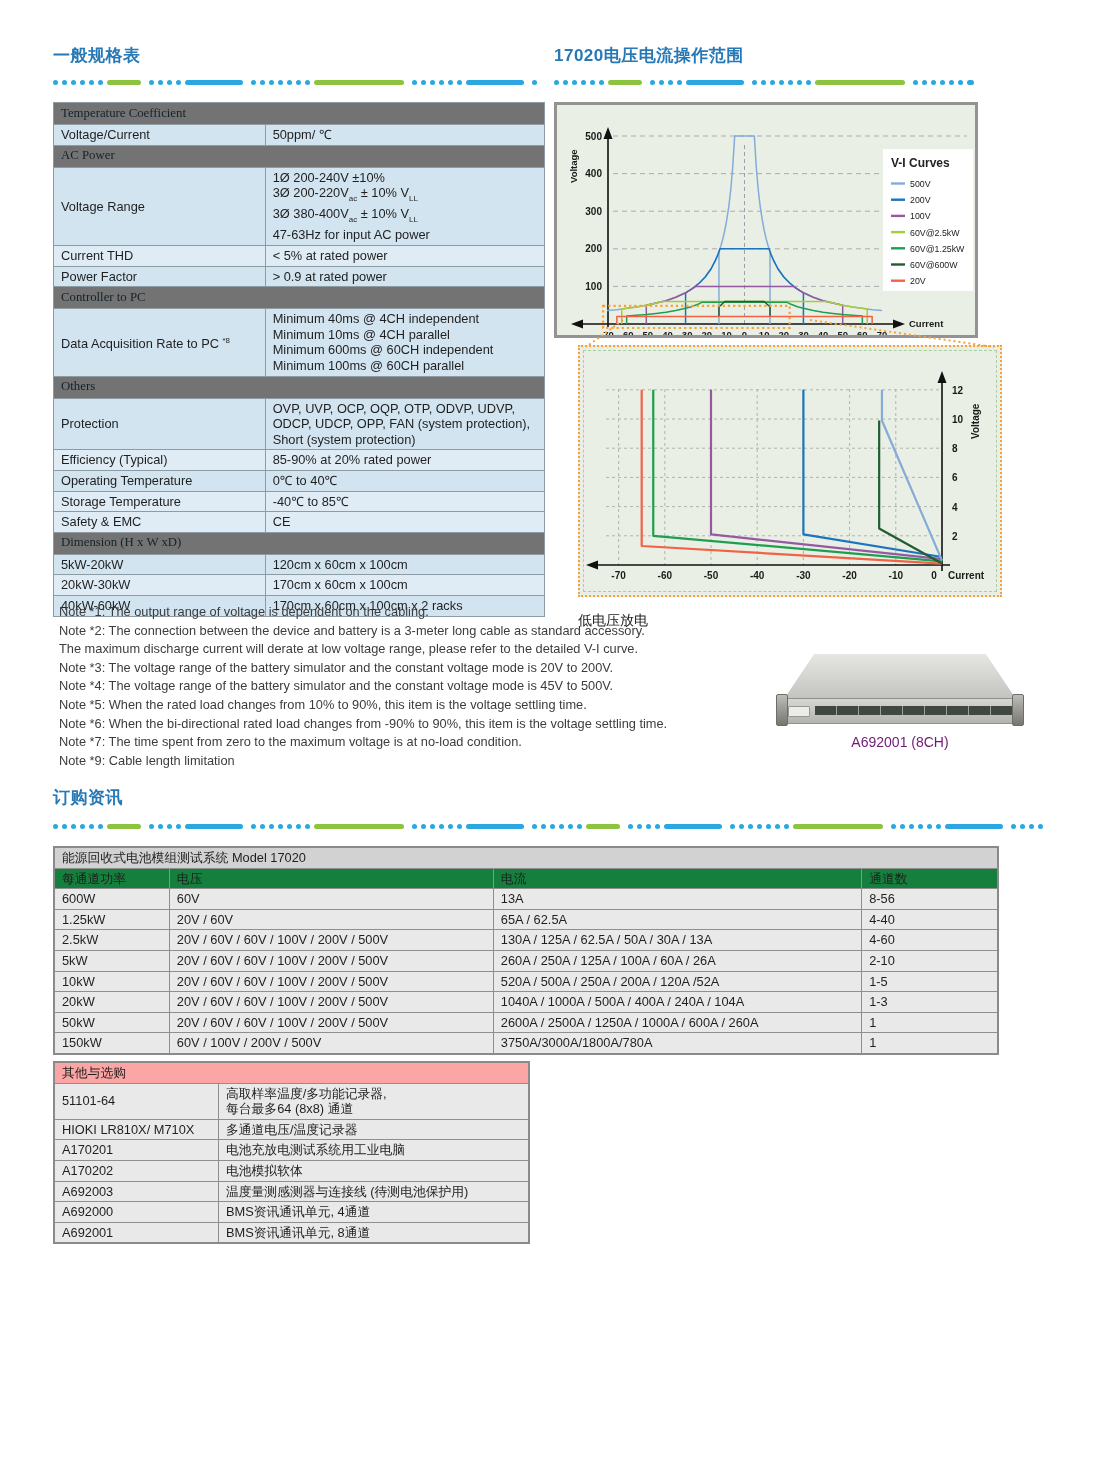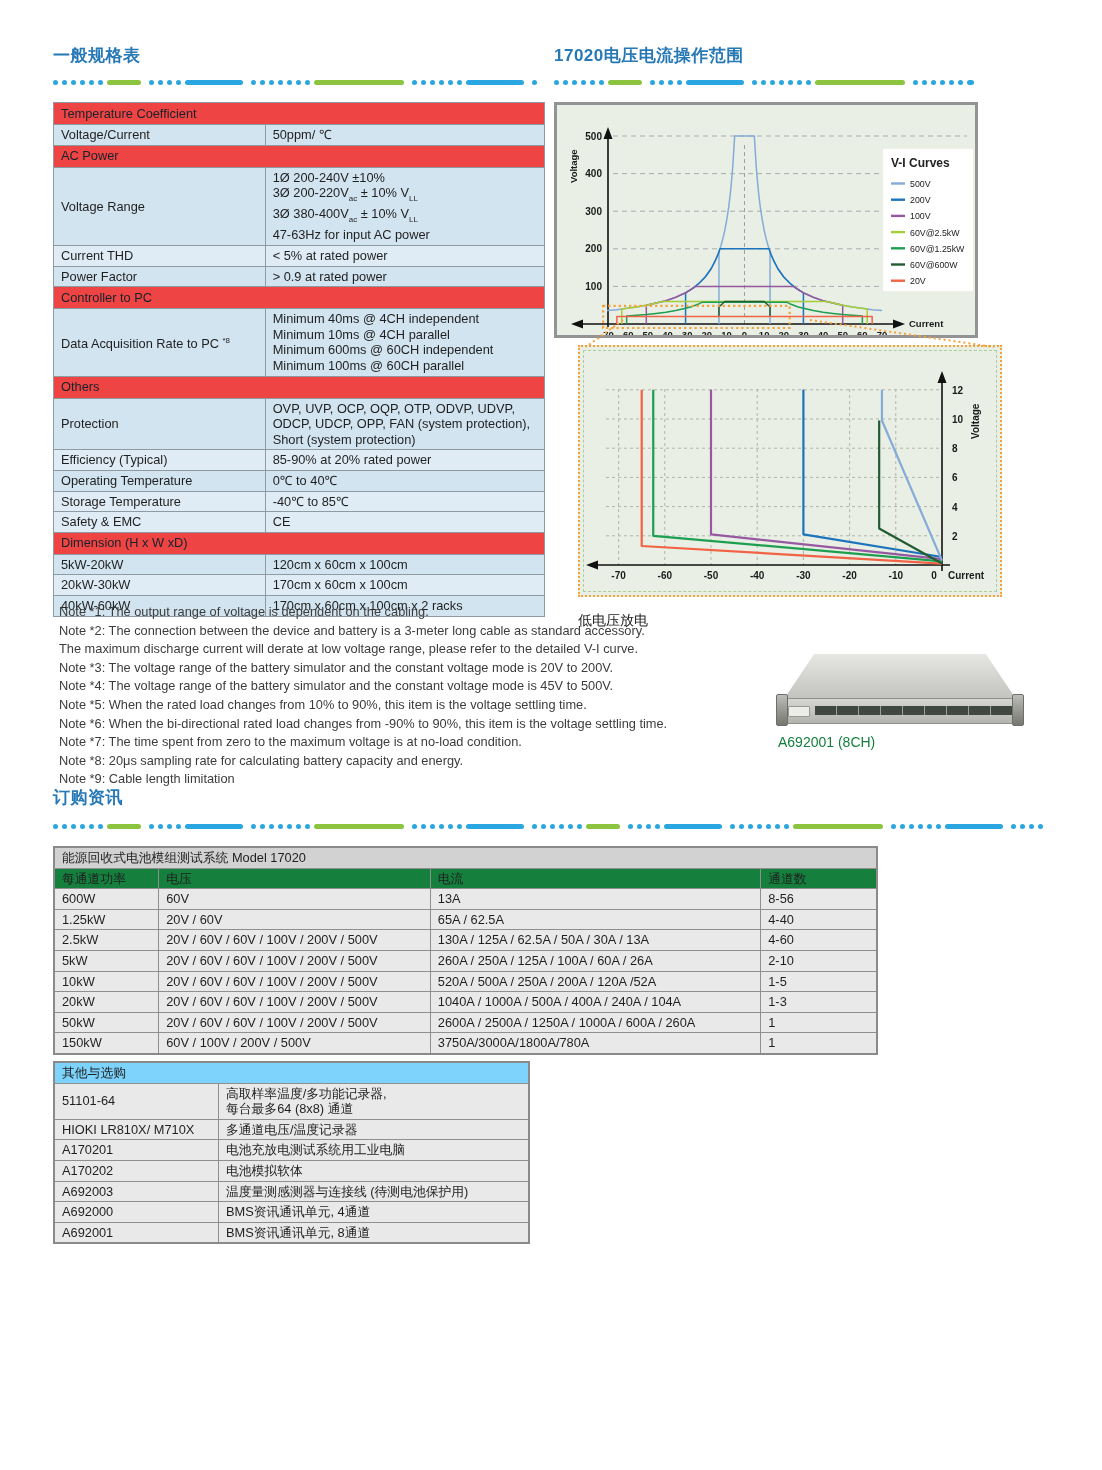--- a/index.html
+++ b/index.html
@@ -8,21 +8,21 @@
   .heading{font-size:17px;font-weight:bold;color:#2779b6;letter-spacing:0.5px;}
   .sep{display:flex;align-items:center;height:6px;overflow:hidden;}
   .sep .dot{width:5px;height:5px;border-radius:50%;background:#2aa7e0;margin-right:4px;flex:0 0 auto;}
   .sep .dash{height:5px;border-radius:3px;margin-right:8px;flex:0 0 auto;}
 
   
   #spec-block{position:absolute;left:53px;top:44px;width:492px;}
   #spec-block .sep{margin-top:12px;}
   table.spec{border-collapse:collapse;width:492px;margin-top:17px;font-size:12.8px;}
   table.spec td{border:1px solid #8f9ba3;padding:2px 7px;line-height:15.6px;vertical-align:middle;}
-  table.spec td.sec{background:#ef4444;font-weight:normal;color:#14222b;height:17px;}
+  table.spec td.sec{background:#737373;font-weight:normal;color:#14222b;height:17px;font-family:Liberation Serif, serif;}
   table.spec tr.ra td{background:#d2e4f0;}
   table.spec tr.rb td{background:#dfecf6;}
   table.spec sub,table.spec sup{font-size:0.62em;}
 
   
   #notes{position:absolute;left:59px;top:603px;width:720px;font-size:12.8px;line-height:18.6px;color:#3c3c3c;}
   #notes div{white-space:nowrap;}
 
   
   #chart-block{position:absolute;left:554px;top:44px;width:424px;}
@@ -41,32 +41,32 @@
   .dev-top{position:absolute;left:6px;right:6px;top:2px;height:44px;
            background:linear-gradient(180deg,#e6e6e3,#c3c3c0);
            clip-path:polygon(13% 0,87% 0,100% 100%,0 100%);border-bottom:1px solid #a9a9a6;}
   .dev-front{position:absolute;left:0;right:0;top:46px;height:26px;border-radius:2px;
              background:linear-gradient(#d6d6d3,#b3b3b0);border:1px solid #8f8f8c;box-sizing:border-box;}
   .dev-strip{position:absolute;left:36px;right:9px;top:7px;height:9px;background:#414841;
              background-image:repeating-linear-gradient(90deg,transparent 0 21px,#97a497 21px 22px);}
   .dev-btn{position:absolute;left:9px;top:7px;width:20px;height:9px;background:#ecece9;border:1px solid #979794;border-radius:1px;}
   .dev-handle{position:absolute;top:42px;width:12px;height:32px;border-radius:2px;
               background:linear-gradient(#bcbcb9,#77776f);border:1px solid #6d6d6a;box-sizing:border-box;}
-  #product-caption{position:absolute;left:0;top:82px;width:244px;text-align:left;font-size:14px;color:#15803d;}
+  #product-caption{position:absolute;left:0;top:82px;width:244px;text-align:center;font-size:14px;color:#701a75;}
 
   
   #order-block{position:absolute;left:53px;top:786px;width:997px;}
   #order-block .sep{margin-top:14px;}
-  table.order{border-collapse:collapse;width:825px;margin-top:17px;font-size:12.8px;border:2px solid #8a8a8a;}
+  table.order{border-collapse:collapse;width:946px;margin-top:17px;font-size:12.8px;border:2px solid #8a8a8a;}
   table.order td{border:1px solid #8f8f8f;padding:2px 7px;line-height:15.6px;background:#e9e9e9;}
   table.order td.title{background:#d2d2d2;}
   table.order td.hdr{background:#15803d;}
   table.acc{border-collapse:collapse;width:477px;margin-top:6px;font-size:12.8px;border:2px solid #8a8a8a;}
   table.acc td{border:1px solid #8f8f8f;padding:2px 7px;line-height:15.6px;background:#e9e9e9;vertical-align:middle;}
-  table.acc td.title{background:#7dd3fc;}
+  table.acc td.title{background:#fca5a5;}
 
   svg text{font-family:"Liberation Sans",sans-serif;}
 </style>
 </head>
 <body>
 
 <div id="page">
 
   <div id="spec-block">
     <div class="heading">一般规格表</div>
@@ -213,21 +213,20 @@
 
   <div id="notes">
       <div>Note *1: The output range of voltage is dependent on the cabling.</div>
       <div>Note *2: The connection between the device and battery is a 3-meter long cable as standard accessory.</div>
       <div>The maximum discharge current will derate at low voltage range, please refer to the detailed V-I curve.</div>
       <div>Note *3: The voltage range of the battery simulator and the constant voltage mode is 20V to 200V.</div>
       <div>Note *4: The voltage range of the battery simulator and the constant voltage mode is 45V to 500V.</div>
       <div>Note *5: When the rated load changes from 10% to 90%, this item is the voltage settling time.</div>
       <div>Note *6: When the bi-directional rated load changes from -90% to 90%, this item is the voltage settling time.</div>
       <div>Note *7: The time spent from zero to the maximum voltage is at no-load condition.</div>
-      <div>Note *8: 20μs sampling rate for calculating battery capacity and energy.</div>
       <div>Note *9: Cable length limitation</div>
     </div>
 
   <div id="chart-block">
     <div class="heading">17020电压电流操作范围</div>
     <div class="sep">
         <span class="dot"></span>
         <span class="dot"></span>
         <span class="dot"></span>
         <span class="dot"></span>

